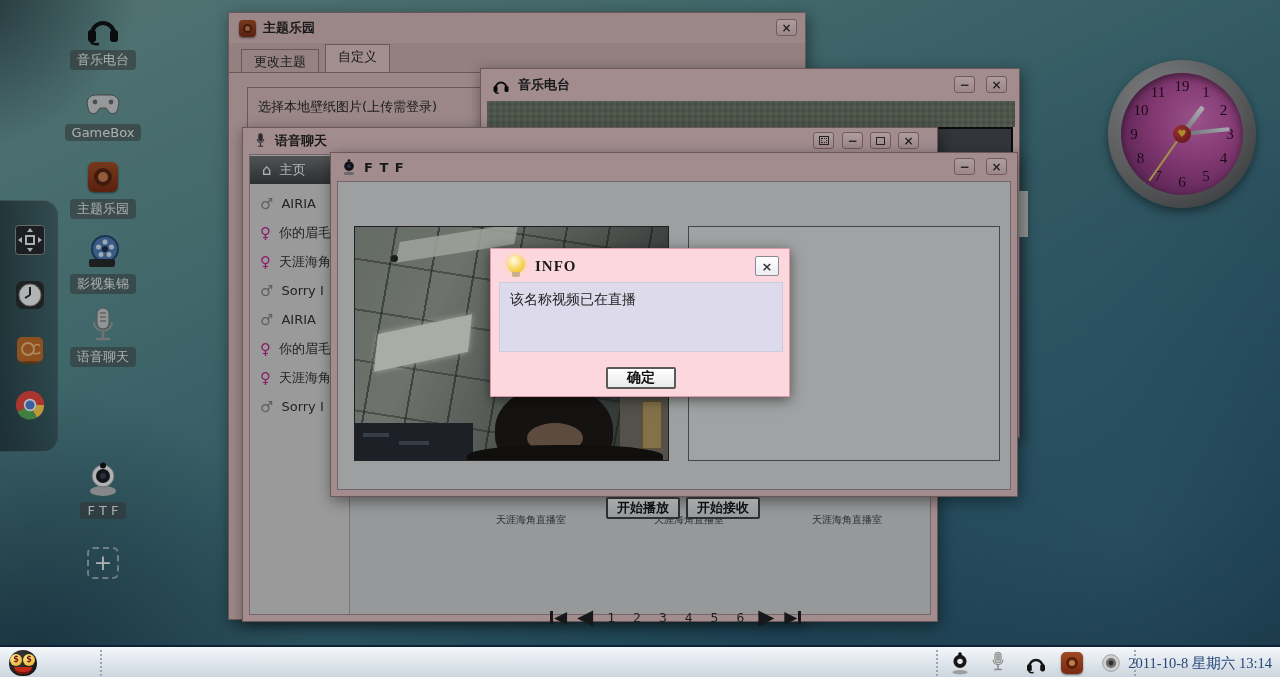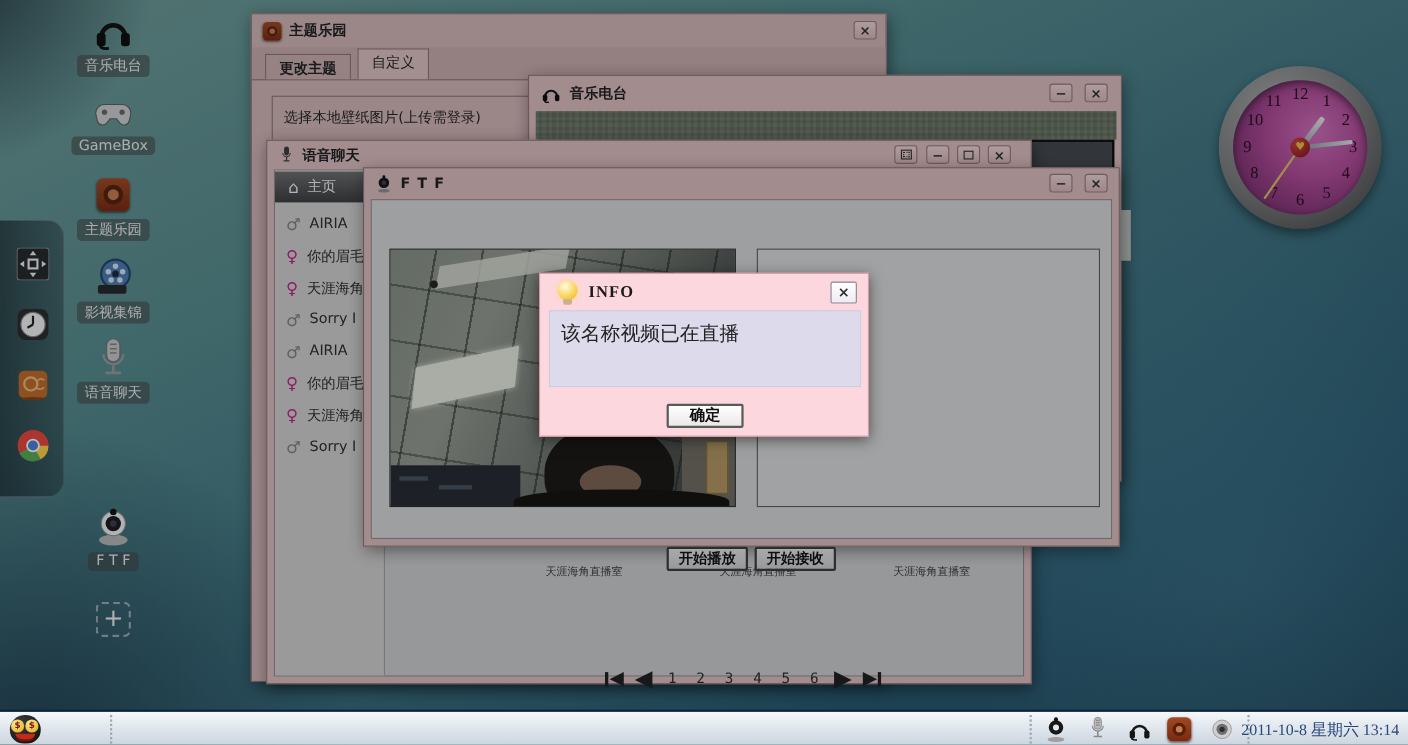--- a/index.html
+++ b/index.html
@@ -49,21 +49,21 @@
     background:linear-gradient(#ecd2d4,#d6b5b7); color:#2e2e2e; font-size:12px; font-weight:bold;
     display:flex; align-items:center; justify-content:center; line-height:1; cursor:pointer; }
   .gl-max { width:9px; height:8px; border:1.5px solid #2e2e2e; display:block; }
   .gl-fs  { width:10px; height:9px; border:1px solid #2e2e2e; outline:1px dotted #2e2e2e; outline-offset:-3px; display:block; }
 
   
   #win-theme { left:228px; top:12px; width:578px; height:608px; background:#d3b5b6; }
   #win-theme .tbar { height:30px; }
   #tp-tabs { position:absolute; left:0; top:30px; width:100%; height:30px; border-bottom:1px solid #8f7376; background:#c9abac; }
   .tab { position:absolute; bottom:0; font-size:13px; color:#222; border:1px solid #8f7376; border-bottom:none; padding:3px 12px; background:#cdaeaf; cursor:pointer; }
-  #tab-change { left:12px; height:23px;font-weight:bold; }
+  #tab-change { left:12px; height:23px; }
   #tab-custom { left:96px; height:28px; background:#ddc0c1; }
   #tp-panel { position:absolute; left:18px; top:74px; width:545px; height:520px; border:1px solid #8a7578; }
   #tp-hint { position:absolute; left:10px; top:10px; font-size:13px; color:#222; }
 
   
   #win-music { left:480px; top:68px; width:540px; height:370px; }
   #win-music .tbar { height:32px; }
   #mr-strip { position:absolute; left:6px; top:32px; width:528px; height:26px;
     background:repeating-linear-gradient(90deg,#a9b1a3 0 3px,#9aa295 3px 6px), repeating-linear-gradient(0deg,#a9b1a3 0 3px,#9ca49a 3px 6px); background-blend-mode:multiply; }
   #mr-dark { position:absolute; left:8px; top:58px; width:524px; height:300px; background:#43474b; border:2px solid #0b0b0b; }
@@ -113,21 +113,21 @@
   #dim { position:absolute; left:0; top:0; width:1280px; height:645px; background:rgba(8,10,16,.27); z-index:40; pointer-events:none; }
 
   
   #dlg { position:absolute; left:490px; top:248px; width:300px; height:149px; background:#fdd7de; border:1px solid #d898a6; box-shadow:0 3px 12px rgba(0,0,0,.5); z-index:60; }
   #dlg-title { position:absolute; left:44px; top:9px; font-family:"Liberation Serif", serif; font-weight:bold; font-size:15px; color:#1a1a1a; letter-spacing:1px; }
   .bulb { position:absolute; left:16px; top:6px; width:18px; height:18px; border-radius:50%;
     background:radial-gradient(circle at 38% 30%, #fffbe0, #f6c93c 70%, #d8a520); box-shadow:0 0 5px rgba(250,220,120,.9); }
   .bulb:after { content:""; position:absolute; left:5px; top:17px; width:8px; height:5px; background:#c8b090; border-radius:0 0 2px 2px; }
   #dlg-close { position:absolute; right:10px; top:7px; width:24px; height:20px; background:linear-gradient(#ffffff,#ececf2); border:1px solid #8a8a96; border-radius:2px; font-size:13px; font-weight:bold; color:#333; display:flex; align-items:center; justify-content:center; cursor:pointer; }
   #dlg-msgbox { position:absolute; left:8px; top:33px; width:284px; height:70px; background:rgba(213,219,238,.82); border-top:1px solid #c4cadе; box-shadow:inset 0 0 0 1px rgba(190,196,214,.6); }
-  #dlg-msg { position:absolute; left:11px; top:9px; font-size:18px; color:#232323; }
+  #dlg-msg { position:absolute; left:11px; top:9px; font-size:14px; color:#232323; }
   #dlg-ok { position:absolute; left:115px; top:118px; width:70px; height:22px; background:linear-gradient(#ffffff,#e9e9e9); border:2px solid #5a5a5a; border-radius:2px; font-size:14px; font-weight:bold; color:#111; cursor:pointer; font-family:"DejaVu Sans", sans-serif; }
 
   
   #taskbar { position:absolute; left:0; top:645px; width:1280px; height:32px; z-index:100;
     background:linear-gradient(#f5f8fb, #e2e8ee 45%, #ccd5de); border-top:2px solid #0d2236; }
   .tsep { position:absolute; top:3px; height:26px; width:0; border-left:2px dotted #9aa6b2; }
   #smiley { position:absolute; left:8px; top:1px; width:30px; height:30px; cursor:pointer; }
   #smiley .head { position:absolute; left:1px; top:2px; width:28px; height:26px; border-radius:50% 50% 46% 46%; background:radial-gradient(circle at 35% 30%, #3c3c3c, #0c0c0c); }
   #smiley .eye { position:absolute; top:6px; width:12px; height:12px; border-radius:50%; background:radial-gradient(circle at 35% 30%, #ffe98a, #e0a91f); color:#7a1010; font-size:8px; font-weight:bold; text-align:center; line-height:12px; }
   #smiley .e1 { left:2px; } #smiley .e2 { left:15px; }
@@ -416,21 +416,21 @@
     <span id="dlg-title">INFO</span>
     <div id="dlg-close">×</div>
     <div id="dlg-msgbox">
       <span id="dlg-msg">该名称视频已在直播</span>
     </div>
     <button id="dlg-ok">确定</button>
   </div>
 
   <div id="clockw">
     <div id="clockface">
-      <span class="cw-num" style="left: 53px; top: 5px;">12</span>
+      <span class="cw-num" style="left: 53px; top: 5px;">19</span>
       <span class="cw-num" style="left: 77px; top: 11.4308px;">1</span>
       <span class="cw-num" style="left: 94.5692px; top: 29px;">2</span>
       <span class="cw-num" style="left: 101px; top: 53px;">3</span>
       <span class="cw-num" style="left: 94.5692px; top: 77px;">4</span>
       <span class="cw-num" style="left: 77px; top: 94.5692px;">5</span>
       <span class="cw-num" style="left: 53px; top: 101px;">6</span>
       <span class="cw-num" style="left: 29px; top: 94.5692px;">7</span>
       <span class="cw-num" style="left: 11.4308px; top: 77px;">8</span>
       <span class="cw-num" style="left: 5px; top: 53px;">9</span>
       <span class="cw-num" style="left: 11.4308px; top: 29px; text-align: right;">10</span>

